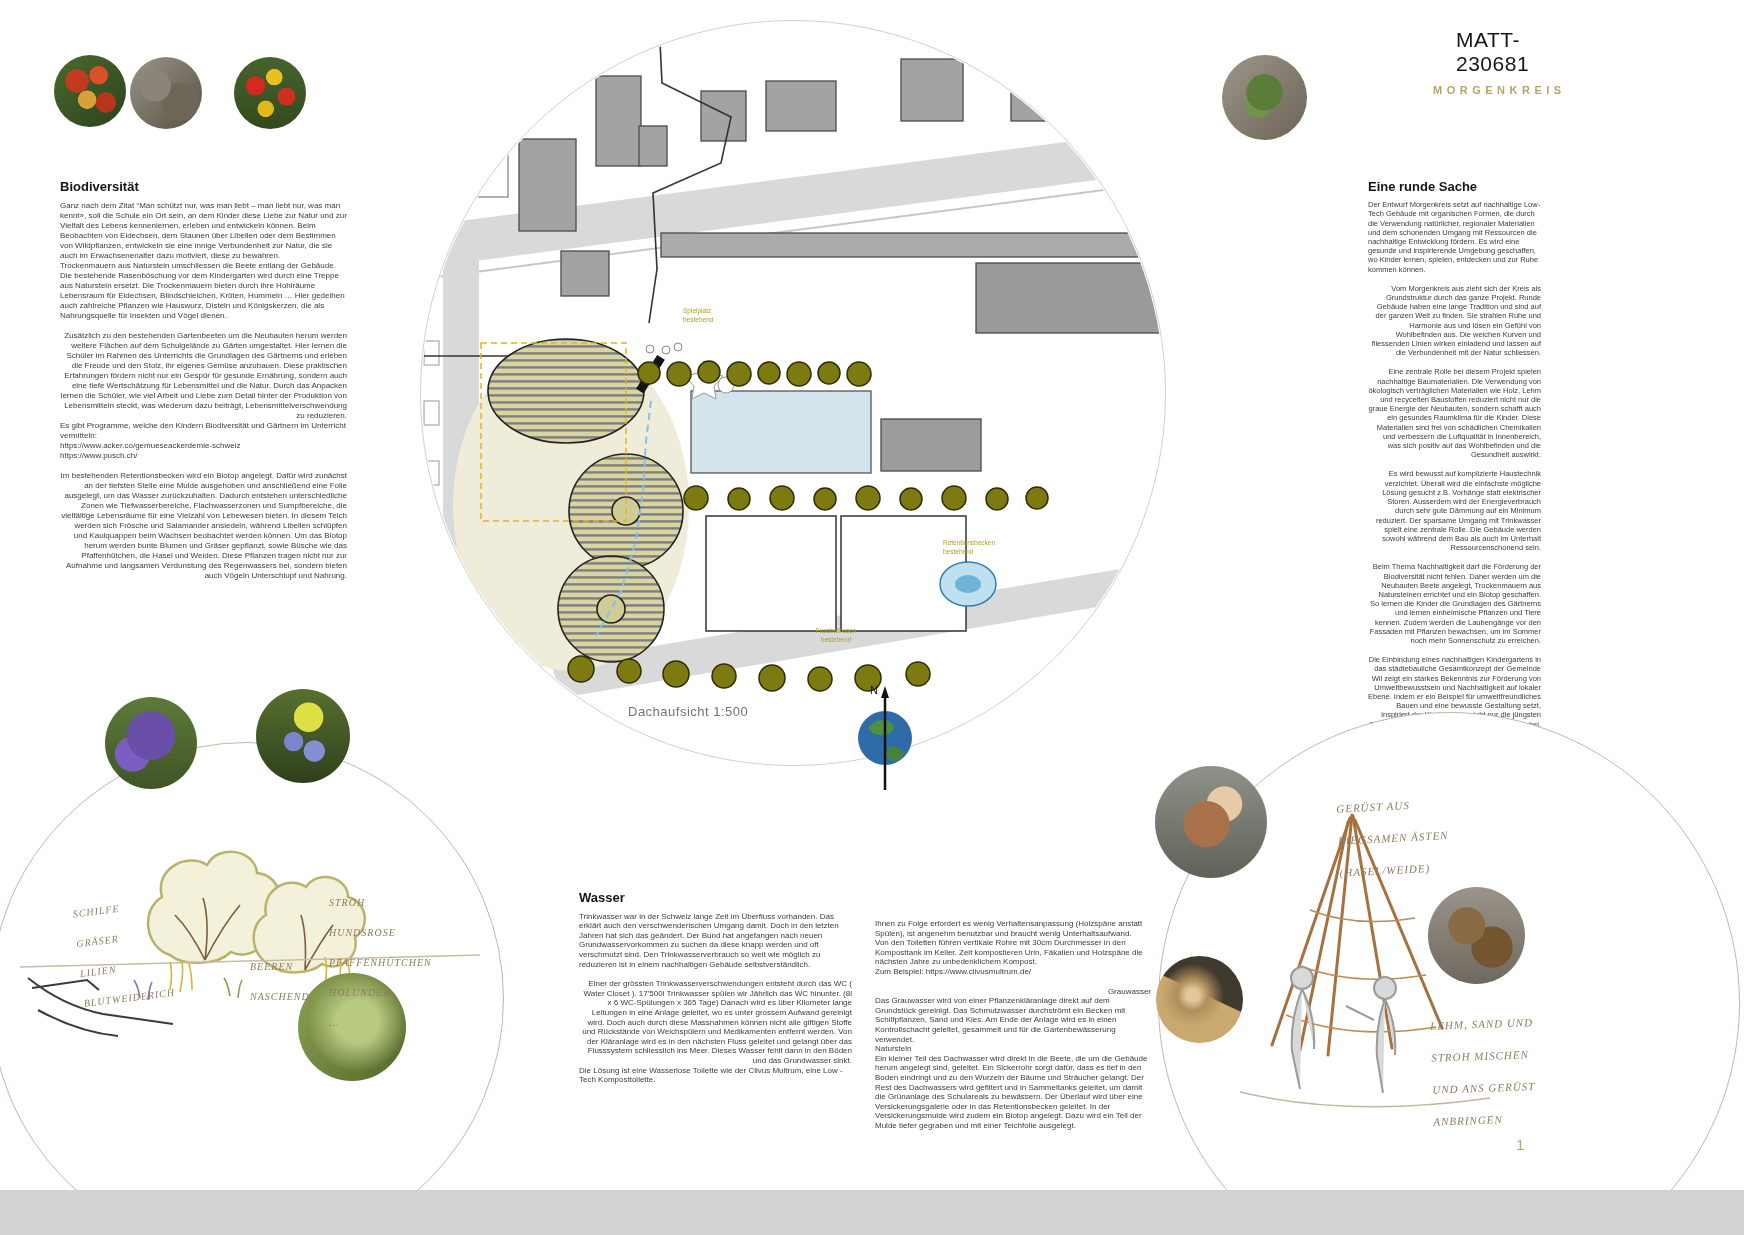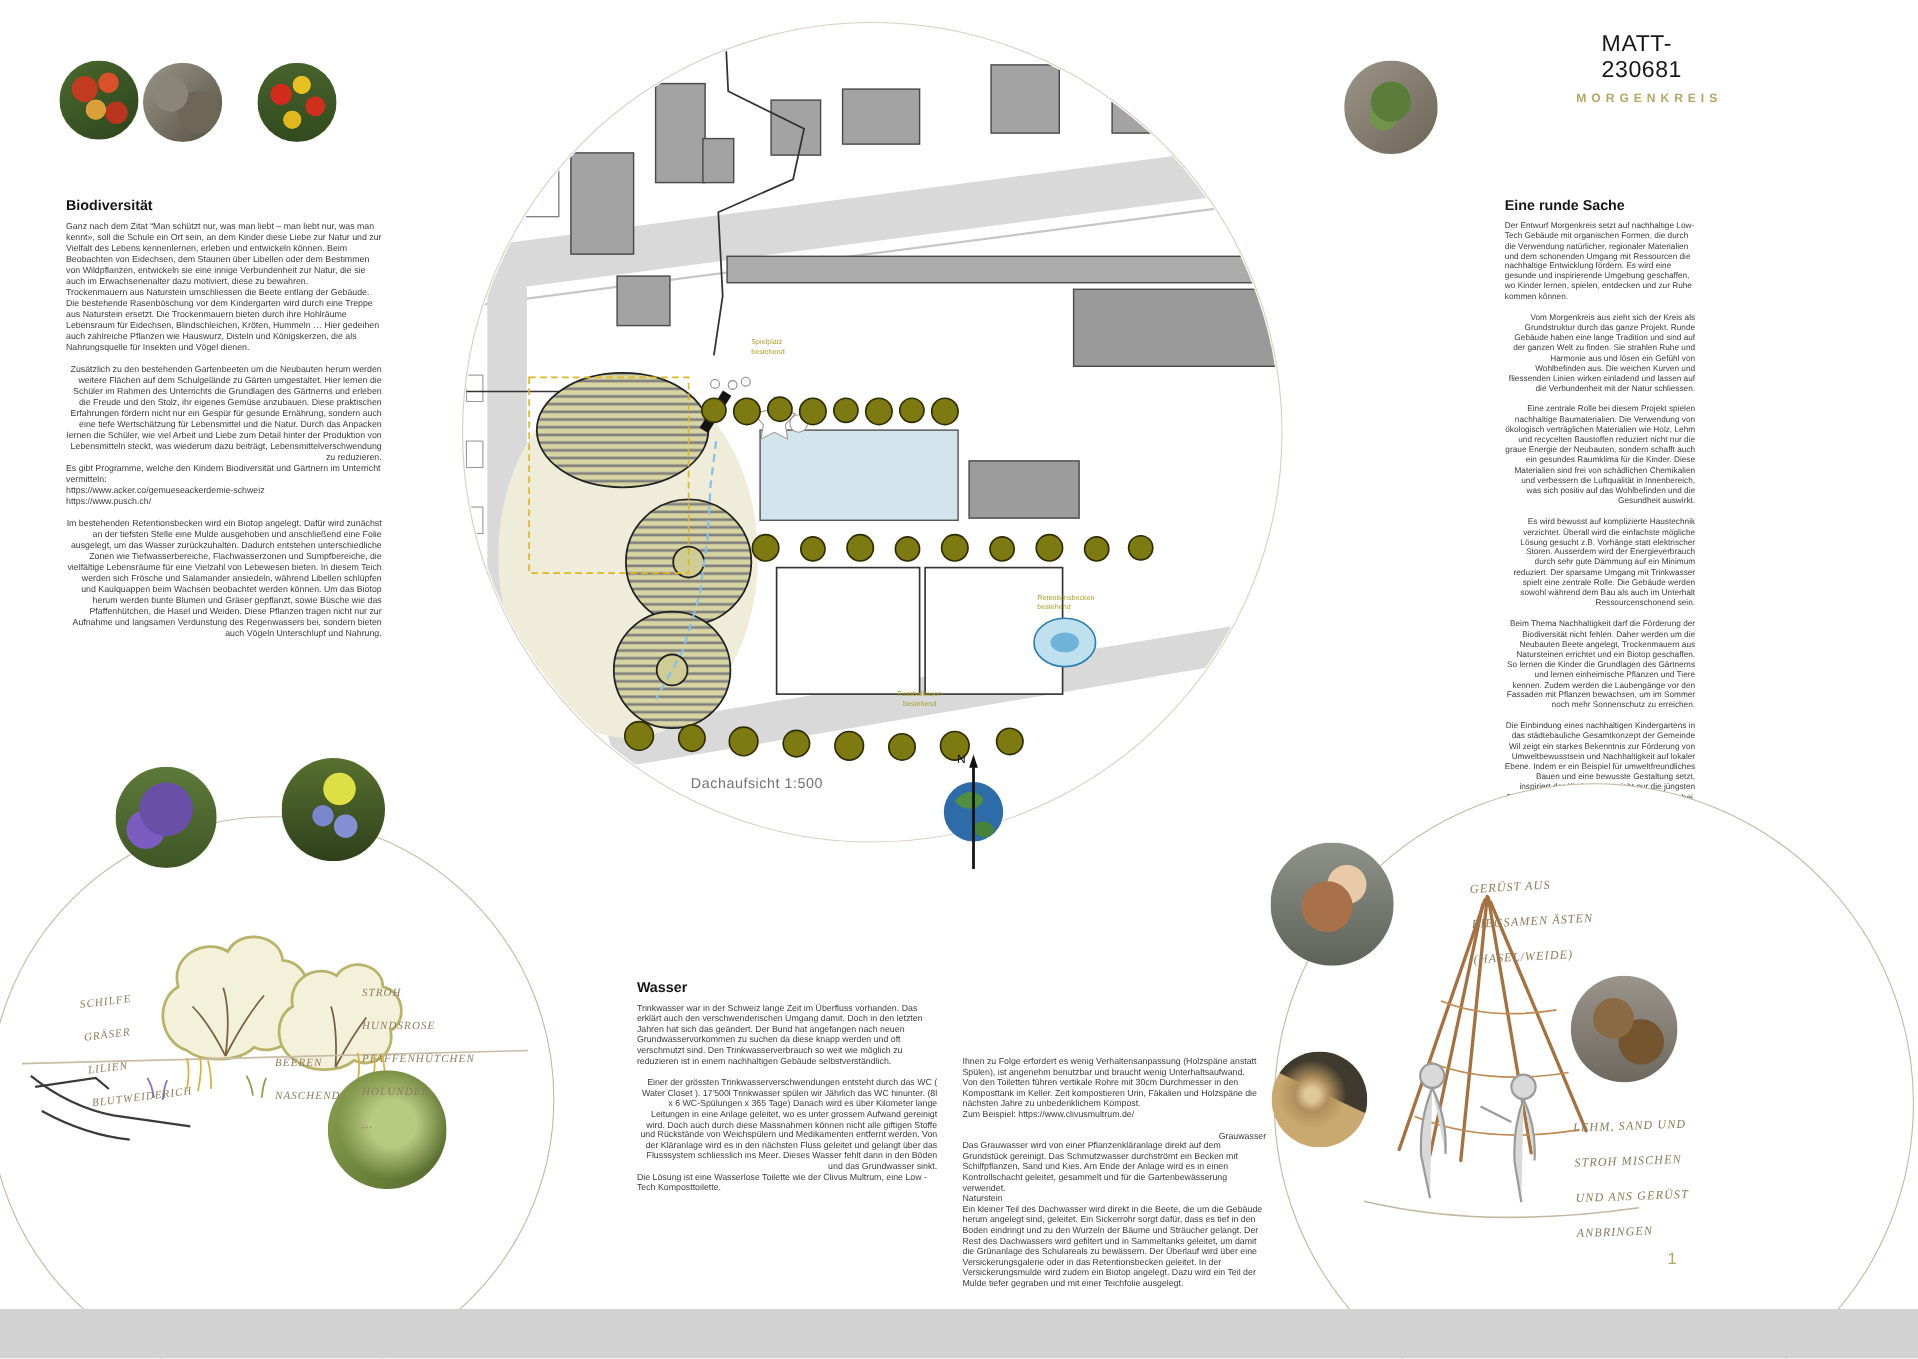--- a/index.html
+++ b/index.html
@@ -53,21 +53,21 @@
     linear-gradient(#9a948a,#6e685e);}
   .ph-log{background:
     radial-gradient(circle at 42% 45%,#e0c89a 0 9%,#b08f5c 22%,transparent 45%),
     linear-gradient(25deg,#c9a96f 0 55%,#403a2e 56%);}
   
   h3{margin:0 0 9px 0;font-size:13px;color:#151515;}
   .col p{margin:0;}
   .col-bio{left:60px;top:182px;width:287px;font-size:8px;line-height:10px;}
   .col-runde{left:1368px;top:182px;width:173px;font-size:7.5px;line-height:9.2px;}
   .col-w1{left:548px;top:893px;width:273px;font-size:8px;line-height:9.6px;margin-left:31px;}
-  .col-w2{left:875px;top:960px;width:276px;font-size:8px;line-height:9.6px;}
+  .col-w2{left:875px;top:919px;width:276px;font-size:8px;line-height:9.6px;}
   .sp{margin-top:10px !important;text-align:right;}
   .link{color:#3c3c3c;}
   
   .proj-id{left:1456px;top:28px;width:120px;font-size:21px;color:#161616;letter-spacing:0.5px;}
   .logo{left:1421px;top:84px;font-size:11px;font-weight:bold;letter-spacing:4.5px;color:#b5a565;margin-left:12px;}
   
   .plan-circle{left:420px;top:20px;width:744px;height:744px;border-radius:50%;
     border:1px solid #d7d0c1;background:#fff;overflow:hidden;}
   .plan-caption{left:628px;top:704px;font-size:13px;color:#737373;letter-spacing:0.5px;}
   .pagenum{left:1516px;top:1136px;font-size:15px;color:#b5a565;}

